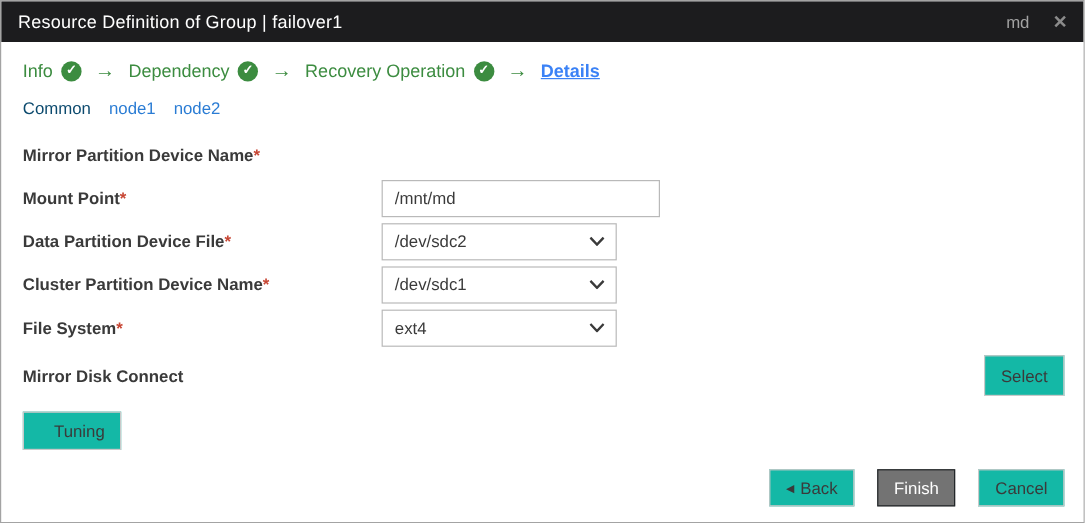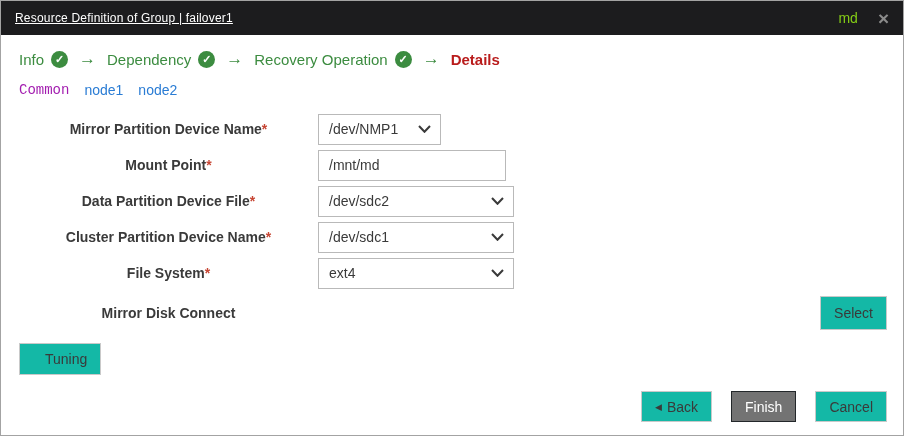--- a/index.html
+++ b/index.html
@@ -6,52 +6,52 @@
   html,body { margin:0; padding:0; background:#e9e9e9; font-family:"Liberation Sans", sans-serif; }
   .dialog {
     position:relative; width:904px; height:436px; background:#fff;
     border:1px solid #a3a3a3; overflow:hidden;
   }
   
   .titlebar {
     height:34px; background:#1c1c1e; color:#fff;
     display:flex; align-items:center; padding:0 14px;
   }
-  .titlebar .title { font-size:12px; letter-spacing:.2px; flex:1;text-decoration:underline; }
-  .titlebar .ctx { color:#84cc16; font-size:14px; margin-right:20px; }
+  .titlebar .title { font-size:15px; letter-spacing:.2px; flex:1; }
+  .titlebar .ctx { color:#a3a3a3; font-size:14px; margin-right:20px; }
   .titlebar .close { color:#8b8b8b; font-size:19px; line-height:1; cursor:pointer; font-weight:bold; }
   
   .content { padding:0 16px 0 18px; }
   
   .steps { display:flex; margin-top:14px; font-size:15px; }
   .step { color:#3c8c40; display:flex; align-items:center; cursor:pointer; }
-  .step.current { color:#b91c1c; font-weight:bold; cursor:default; }
+  .step.current { color:#3b82f6; font-weight:bold; cursor:default;text-decoration:underline; }
   .check {
     width:17px; height:17px; border-radius:50%; background:#3c8c40; color:#fff;
     font-size:11px; line-height:17px; text-align:center; margin-left:7px; font-weight:bold;
   }
   .arrow { color:#3c8c40; font-size:17px; font-weight:bold; margin:0 11px; }
   
   .tabs { display:flex; align-items:center; gap:15px; margin-top:13px; font-size:14px; }
   .tab { color:#2a7cd4; cursor:pointer; }
-  .tab.active { color:#a21caf; cursor:default;font-family:Liberation Mono, monospace; }
+  .tab.active { color:#0c4a6e; cursor:default; }
   
   .form { margin-top:13px; }
   .row { display:flex; align-items:center; height:36px; }
-  .row .lbl { width:299px; font-size:14px; font-weight:bold; color:#3a3a3a; flex:none;text-align:center; }
+  .row .lbl { width:299px; font-size:14px; font-weight:bold; color:#3a3a3a; flex:none; }
   .req { color:#c74634; }
   .selectbox {
     height:31px; border:1px solid #b9b9b9; background:#fff; display:flex;
     align-items:center; justify-content:space-between; padding:0 9px 0 10px;
     font-size:14px; color:#3a3a3a; cursor:pointer; width:196px;
   }
   .selectbox.narrow { width:123px; }
   .chev { display:flex; align-items:center; margin-left:8px; }
   input.txt {
-    width:188px; height:31px; border:1px solid #b9b9b9; padding:0 10px;
+    width:232px; height:31px; border:1px solid #b9b9b9; padding:0 10px;
     font-size:14px; color:#3a3a3a; font-family:"Liberation Sans", sans-serif; outline:none;
   }
   .row.connect { height:40px; margin-top:2px; }
   .btn {
     background:#14b8a6; border:1px solid #c9c9c9; color:#3a3a3a; font-size:14px;
     font-family:"Liberation Sans", sans-serif; cursor:pointer; padding:0 13px; height:32px;
   }
   .btn.select { margin-left:auto; height:34px; }
   .btn.tuning { margin-top:10px; height:32px;padding-left:25px; }
   
@@ -95,28 +95,20 @@
     <div class="tabs">
       <span class="tab active">Common</span>
       <span class="tab">node1</span>
       <span class="tab">node2</span>
     </div>
 
     <div class="form">
 
       <div class="row">
         <span class="lbl"><span>Mirror Partition Device Name</span><span class="req">*</span></span>
-        <div class="selectbox narrow">
-          <span>/dev/NMP1</span>
-          <span class="chev">
-              <svg width="13" height="8" viewBox="0 0 13 8">
-                <path d="M1 1 L6.5 6.8 L12 1" fill="none" stroke="#3a3a3a" stroke-width="2"></path>
-              </svg>
-            </span>
-        </div>
       </div>
 
       <div class="row">
         <span class="lbl"><span>Mount Point</span><span class="req">*</span></span>
         <input class="txt" type="text" value="/mnt/md" style="">
       </div>
 
       <div class="row">
         <span class="lbl"><span>Data Partition Device File</span><span class="req">*</span></span>
         <div class="selectbox">

